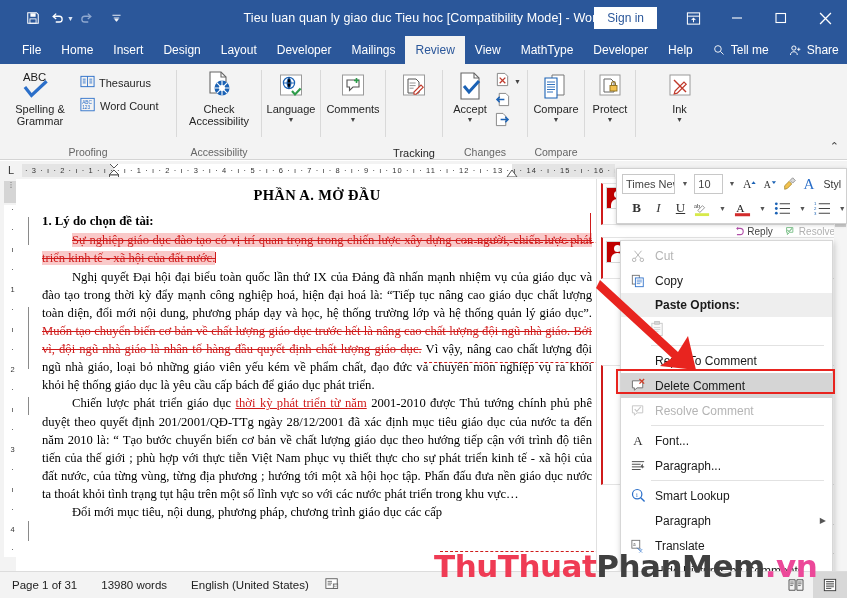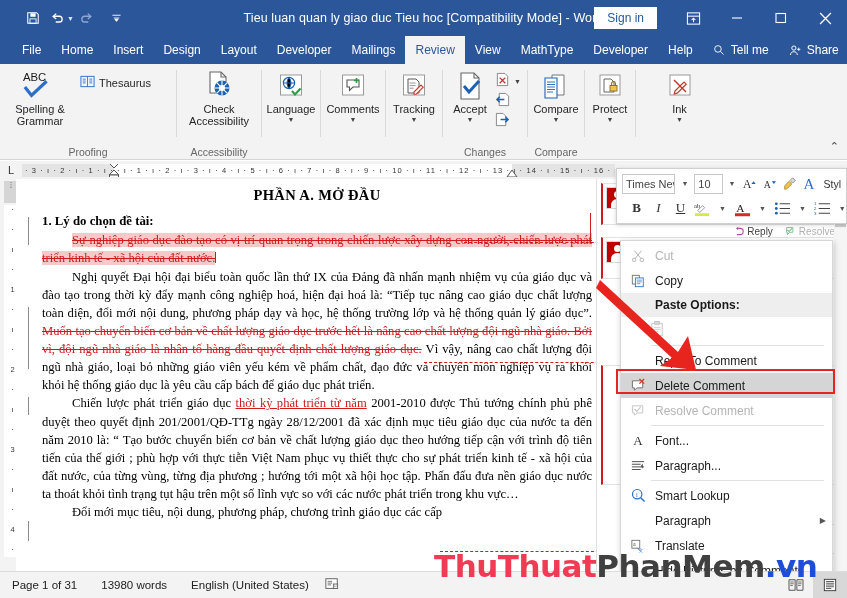--- a/index.html
+++ b/index.html
@@ -240,21 +240,21 @@
   .sb-viewbtn.active { background: #d8d8d8; }
 
   
   .watermark {
     position: absolute; left: 434px; top: 548px; font-size: 31px;
     font-weight: bold; font-family: "DejaVu Sans", sans-serif; letter-spacing: -0.5px;
     white-space: nowrap; pointer-events: none;
   }
   .wm-a { color: #ef3b54; }
   .wm-b { color: #404040; }
-  .wm-c { color: #1d4ed8; }
+  .wm-c { color: #ec4899; }
 
   .vscroll {
     position: absolute; right: 0; top: 179px; width: 13px; height: 392px; background: #f5f5f5;
   }
   .vscroll .thumb { position: absolute; top: 0; left: 1px; width: 11px; height: 48px; background: #cdcdcd; }
 </style>
 </head>
 <body>
 
 <div id="app">
@@ -368,20 +368,30 @@
         <div class="stack-col">
           <div class="btn-small">
             <span>
               <svg width="15" height="15" viewBox="0 0 16 16">
                   <rect x="1" y="2.5" width="14" height="11" fill="none" stroke="#2b6fc9" stroke-width="1"></rect>
                   <path d="M8 2.5v11M3 5.5h3M3 7.5h3M3 9.5h3M10 5.5h3M10 7.5h3M10 9.5h3" stroke="#2b6fc9" stroke-width=".9"></path>
                 </svg>
             </span>
             <span>Thesaurus</span>
           </div>
+          <div class="btn-small">
+            <span>
+              <svg width="16" height="16" viewBox="0 0 18 18">
+                  <rect x="1" y="1.5" width="15" height="14" fill="none" stroke="#2b6fc9" stroke-width="1"></rect>
+                  <text x="2.4" y="7.6" font-size="5.4" font-family="Liberation Sans" fill="#2b6fc9">ABC</text>
+                  <text x="2.4" y="13.6" font-size="5.4" font-family="Liberation Sans" fill="#2b6fc9">123</text>
+                </svg>
+            </span>
+            <span>Word Count</span>
+          </div>
         </div>
       </div>
       <div class="grp-label">Proofing</div>
     </div>
     <div class="grp-sep"></div>
 
     <div class="grp" style="width:84px;">
       <div class="grp-body" style="justify-content:center;width:100%;">
         <div class="btn-big" style="width:82px;">
           <span class="glyph">
@@ -431,21 +441,21 @@
           </span>
           <span>Comments</span>
           <span class="dncaret">▼</span>
         </div>
       </div>
     </div>
     <div class="grp-sep"></div>
 
     <div class="grp" style="width:56px;">
       <div class="grp-body" style="justify-content:center;width:100%;">
-        <div class="btn-big" style="width:54px;">
+        <div class="btn-big" style="width:54px;gap:44px;">
           <span class="glyph">
             <svg width="28" height="28" viewBox="0 0 28 28">
               <rect x="3.5" y="3" width="21" height="20" fill="#fff" stroke="#9a9a9a" stroke-width="1"></rect>
               <path d="M8 7h8l3 3v11H8z" fill="#fff" stroke="#555" stroke-width="1"></path>
               <path d="M9.6 11h6M9.6 13.6h6M9.6 16.2h4" stroke="#888" stroke-width=".9"></path>
               <path d="M14 20l7-7 2.2 2.2-7 7H14z" fill="#fff" stroke="#c0392b" stroke-width="1.1"></path>
             </svg>
           </span>
           <span>Tracking</span>
           <span class="dncaret">▼</span>

